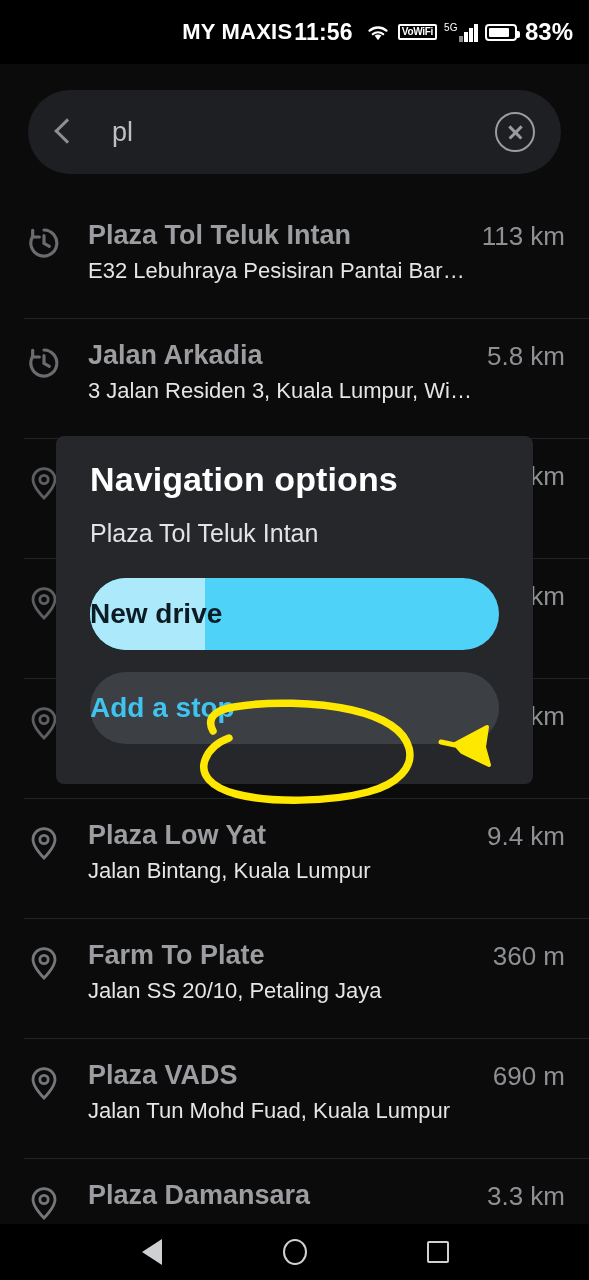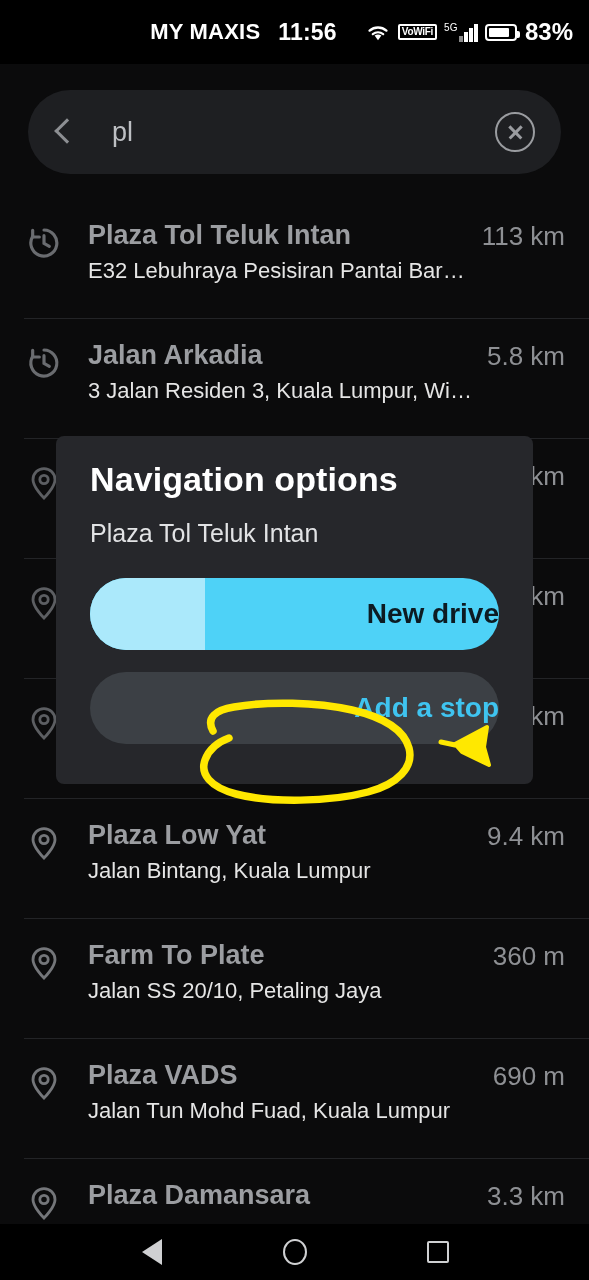--- a/index.html
+++ b/index.html
@@ -16,21 +16,21 @@
     overflow:hidden;
   }
 
   
   .statusbar{
     position:absolute; top:0; left:0;
     width:589px; height:64px;
     background:#000;
     display:flex; align-items:center; justify-content:flex-end;
     padding-right:16px;
-    gap:16px;
+    gap:0;
   }
   .carrier{
     color:#ffffff; font-size:22px; font-weight:600; letter-spacing:.2px;
   }
   .clock{
     color:#ffffff; font-size:23px; font-weight:600; letter-spacing:.2px;
     margin-left:2px;
   }
   .sb-icons{ display:flex; align-items:center; gap:7px; margin-left:12px; }
   .vowifi{
@@ -151,21 +151,21 @@
   .dialog-title{
     color:#ffffff; font-size:34px; font-weight:700;
     letter-spacing:.1px;
   }
   .dialog-sub{
     color:#e2e3e5; font-size:25px; font-weight:400;
     margin-top:20px;
   }
   .btn{
     height:72px; border-radius:36px;
-    display:flex; align-items:center; justify-content:flex-end;
+    display:flex; align-items:center; justify-content:flex-start;
     position:relative; overflow:hidden;
   }
   .btn-primary{
     margin-top:30px;
     background:#4ed2f7;
   }
   .btn-primary .seg{
     position:absolute; left:0; top:0; bottom:0;
     width:28%; background:#abe9fb;
   }

